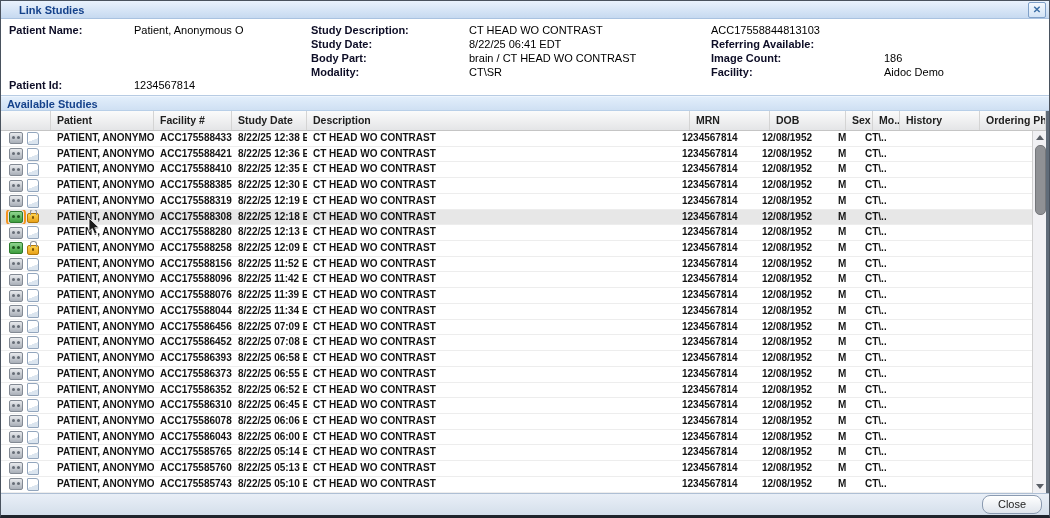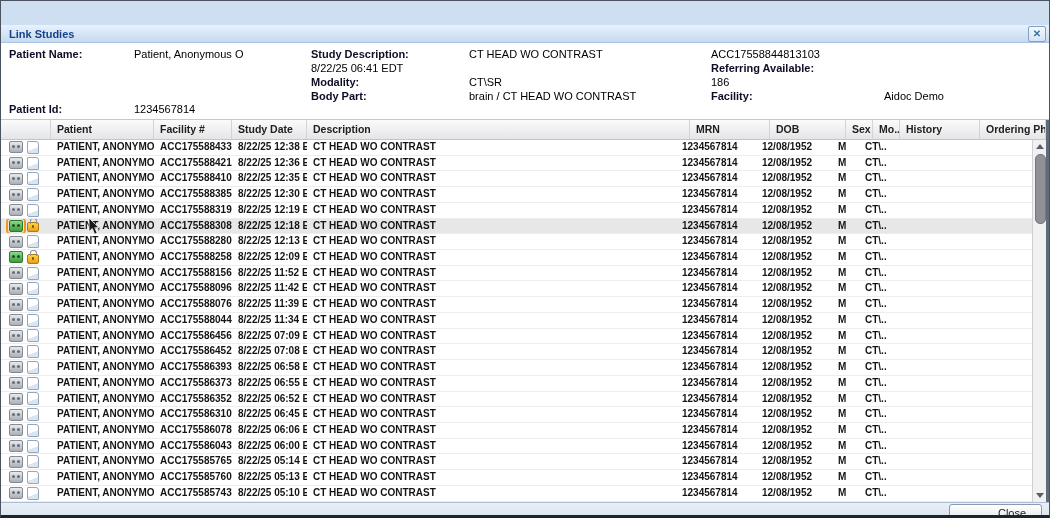--- a/index.html
+++ b/index.html
@@ -1,20 +1,20 @@
 <!DOCTYPE html>
 <html><head>
 <meta charset="utf-8">
 <style>
   html,body{margin:0;padding:0;background:#ffffff;font-family:"Liberation Sans",sans-serif;}
   .frame{position:relative;width:1050px;height:518px;box-sizing:border-box;
     border:1px solid #49525e;border-bottom:3px solid #1f242c;background:#cfdff2;overflow:hidden;}
   
   .titlebar{height:17px;display:flex;align-items:center;justify-content:space-between;
-    background:linear-gradient(#e9f2fd,#c6d9f0);border-bottom:1px solid #a9c2e0;padding:0 3px 0 8px;margin-top:24px;}
+    background:linear-gradient(#e9f2fd,#c6d9f0);border-bottom:1px solid #a9c2e0;padding:0 3px 0 18px;}
   .titlebar .title{font-size:11px;font-weight:bold;color:#15428b;line-height:16px;}
   .close-btn{width:16px;height:14px;display:flex;align-items:center;justify-content:center;
     border:1px solid #7fa0c8;border-radius:2px;background:linear-gradient(#f4f9ff,#d3e3f5);
     font-size:10px;font-weight:bold;color:#3b6ea5;cursor:default;}
   
   .info{height:77px;background:#ffffff;border-bottom:1px solid #b7cbe3;display:flex;padding:5px 0 0 8px;box-sizing:border-box;}
   .igroup{display:flex;flex-direction:column;}
   .igroup.g1{width:302px;gap:42px;}
   .igroup.g2{width:400px;}
   .igroup.g3{flex:1;}
@@ -59,23 +59,23 @@
   
   .vscroll{position:absolute;top:0;right:0;width:14px;height:100%;background:#f1f1f4;border-left:1px solid #d0d0d0;box-sizing:border-box;}
   .sbtn{position:absolute;left:0;width:100%;height:13px;display:flex;align-items:center;justify-content:center;}
   .sbtn.up{top:0;} .sbtn.down{bottom:0;}
   .tri-up{width:0;height:0;border-left:4px solid transparent;border-right:4px solid transparent;border-bottom:5px solid #5a5f66;}
   .tri-down{width:0;height:0;border-left:4px solid transparent;border-right:4px solid transparent;border-top:5px solid #5a5f66;}
   .sthumb{position:absolute;left:2px;top:14px;width:9px;height:68px;background:#8f9195;border:1px solid #75777b;border-radius:5px;}
   
   .footer{height:22px;background:linear-gradient(#e9eff7,#d4dfeb);border-top:1px solid #aebfd4;
     display:flex;align-items:center;justify-content:flex-end;padding-right:7px;box-sizing:border-box;}
-  .close-button{width:58px;height:17px;border:1px solid #8a9ab0;border-radius:3px;
+  .close-button{width:58px;height:17px;border:1px solid #8a9ab0;border-radius:8px;
     background:linear-gradient(#ffffff,#dfe5ec);font-size:11px;color:#222;font-family:"Liberation Sans",sans-serif;
-    display:flex;align-items:center;justify-content:center;line-height:15px;padding-left:33px;}
+    display:flex;align-items:center;justify-content:center;line-height:15px;}
   
   .cursor{position:absolute;left:87px;top:217px;width:12px;height:18px;pointer-events:none;z-index:50;}
 </style>
 </head>
 <body>
 
 <div class="frame">
 
   <div class="titlebar">
     <span class="title">Link Studies</span>
@@ -100,49 +100,52 @@
           <span class="lbl">Gender:</span>
           <span class="val">M</span>
         </div>
     </div>
     <div class="igroup g2">
       <div class="irow">
           <span class="lbl">Study Description:</span>
           <span class="val">CT HEAD WO CONTRAST</span>
         </div>
       <div class="irow">
+          <span class="lbl">Study Date:</span>
           <span class="val">8/22/25 06:41 EDT</span>
+        </div>
+      <div class="irow">
+          <span class="lbl">Body Part:</span>
+          <span class="val">brain / CT HEAD WO CONTRAST</span>
         </div>
       <div class="irow">
           <span class="lbl">Modality:</span>
           <span class="val">CT\SR</span>
         </div>
-      <div class="irow">
-          <span class="lbl">Body Part:</span>
-          <span class="val">brain / CT HEAD WO CONTRAST</span>
-        </div>
     </div>
     <div class="igroup g3">
       <div class="irow">
           <span class="val">ACC17558844813103</span>
         </div>
       <div class="irow">
           <span class="lbl">Referring Available:</span>
           <span class="val"></span>
         </div>
       <div class="irow">
+          <span class="lbl">Image Count:</span>
           <span class="val">186</span>
         </div>
       <div class="irow">
           <span class="lbl">Facility:</span>
           <span class="val">Aidoc Demo</span>
         </div>
     </div>
   </div>
 
+  <div class="sechdr">Available Studies</div>
 
   <div class="table-wrap">
     <div class="thead">
       <div class="th c-icons"></div>
       <div class="th c-patient">Patient</div>
       <div class="th c-acc">Facility #</div>
       <div class="th c-date">Study Date</div>
       <div class="th c-desc">Description</div>
       <div class="th c-mrn">MRN</div>
       <div class="th c-dob">DOB</div>

